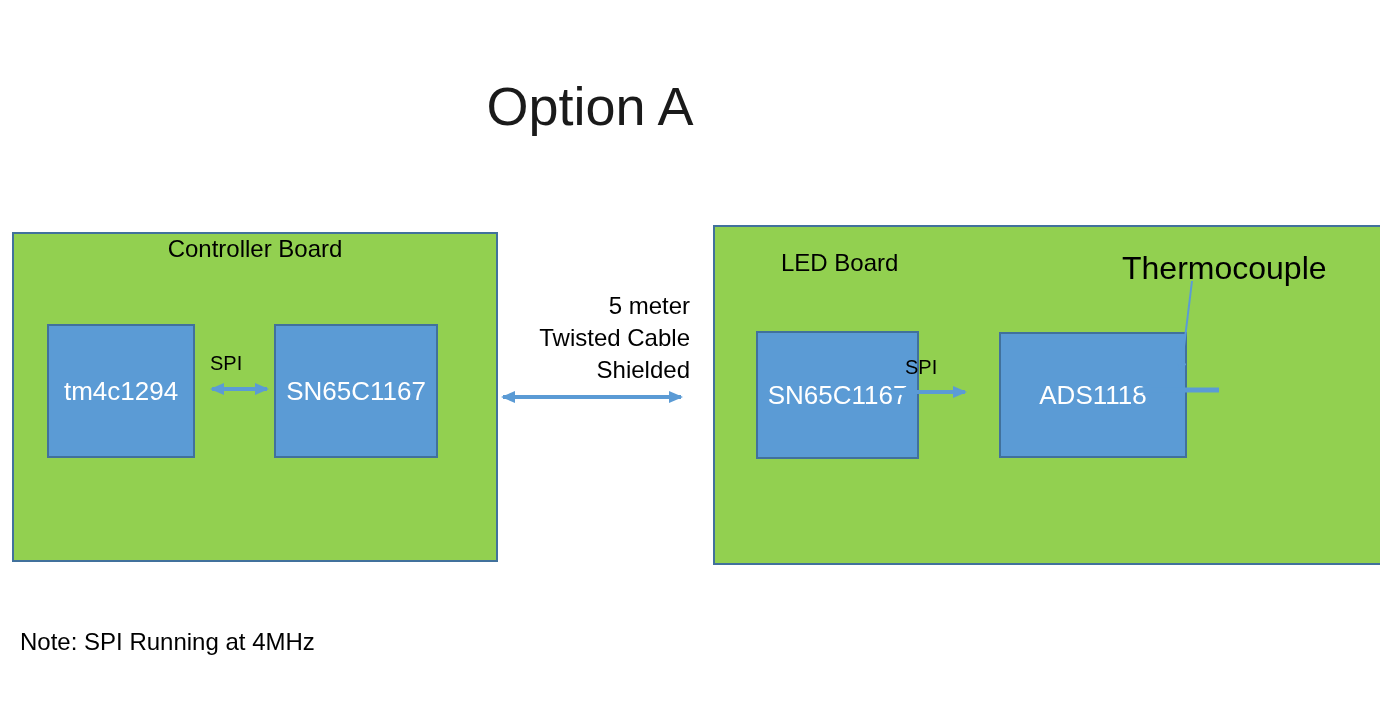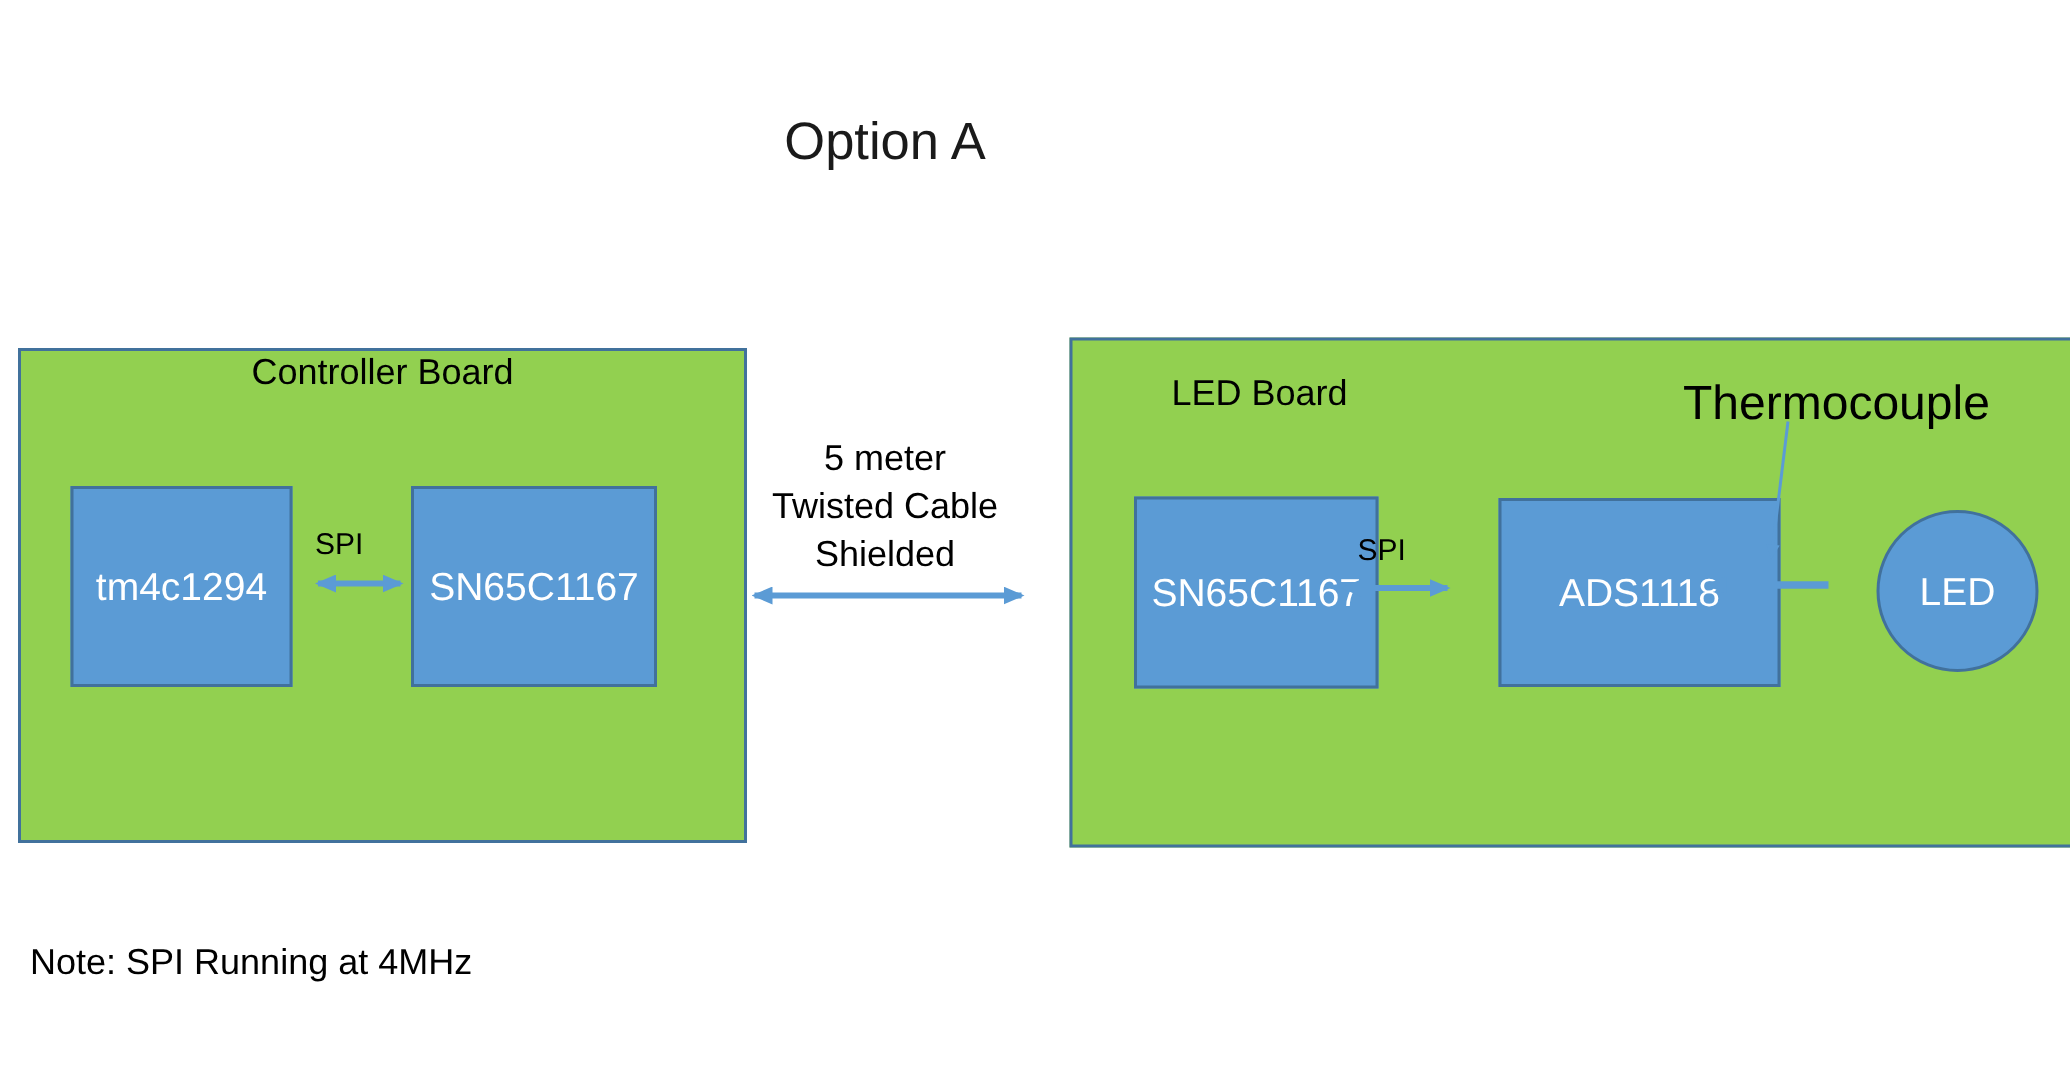--- a/index.html
+++ b/index.html
@@ -15,21 +15,21 @@
     height: 713px;
     background: #ffffff;
     overflow: hidden;
   }
   .abs { position: absolute; }
   #slide-title {
     left: 420px;
     top: 75px;
     width: 340px;
     text-align: center;
-    font-size: 35px;
+    font-size: 54px;
     font-weight: 400;
     color: #1a1a1a;
     white-space: nowrap;
   }
   .board {
     background: #92D050;
     border: 2px solid #41719C;
     box-sizing: border-box;
   }
   #controller-board { left: 12px; top: 232px; width: 486px; height: 330px; }
@@ -75,21 +75,21 @@
     font-size: 20px;
     color: #000000;
     white-space: nowrap;
   }
   #spi-label-controller { left: 210px; top: 352px; }
   #spi-label-led        { left: 905px; top: 356px; }
   #thermocouple-label   { left: 1122px; top: 250px; font-size: 32px; white-space: nowrap; }
   #cable-label {
     left: 490px; top: 290px;
     width: 200px;
-    text-align: center;
+    text-align: right;
     font-size: 24px;
     line-height: 32px;
   }
   #cable-label span { display: block; }
   #note-text {
     left: 20px; top: 628px;
     font-size: 24px;
     white-space: nowrap;
   }
   #arrow-layer {
@@ -117,23 +117,20 @@
   </div>
 
   <div id="led-board" class="board abs">
     <div id="led-board-label" class="board-label">LED Board</div>
     <div id="chip-sn65c1167-led" class="chip">
       <span>SN65C1167</span>
     </div>
     <div id="chip-ads1118" class="chip">
       <span>ADS1118</span>
     </div>
-    <div id="led-circle">
-      <span>LED</span>
-    </div>
   </div>
 
   <div id="spi-label-controller" class="bus-label abs">SPI</div>
   <div id="spi-label-led" class="bus-label abs">SPI</div>
   <div id="thermocouple-label" class="abs">Thermocouple</div>
 
   <div id="cable-label" class="abs">
     <span>5 meter</span>
     <span>Twisted Cable</span>
     <span>Shielded</span>

